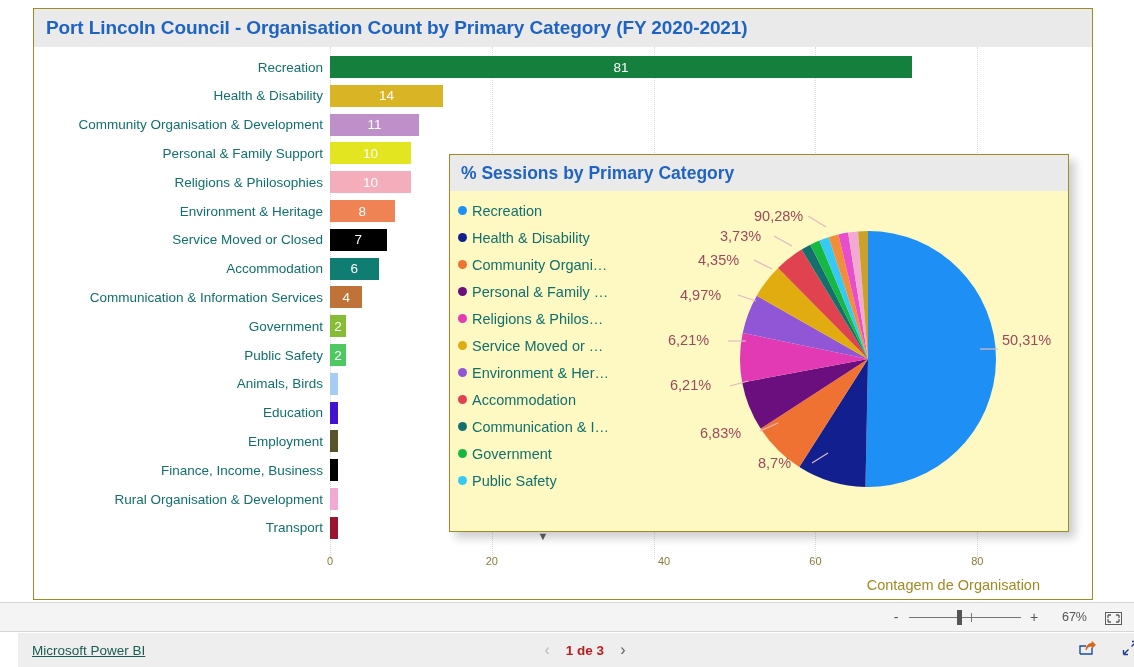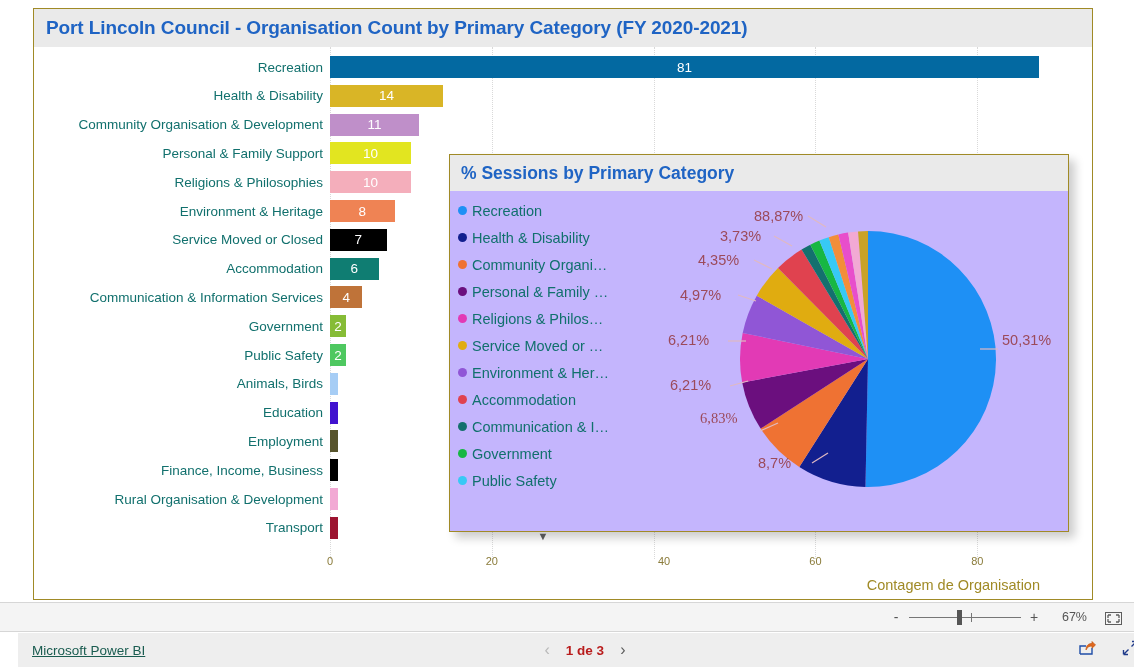--- a/index.html
+++ b/index.html
@@ -94,21 +94,21 @@
     text-align: right;
     font-size: 14.5px;
     color: #a08a26;
   }
 
   
   #pie-panel {
     position: absolute;
     left: 415px; top: 145px;
     width: 620px; height: 378px;
-    background: #c4b5fd;
+    background: #fef9c3;
     border: 1px solid #a08a26;
     box-shadow: 6px 6px 9px rgba(0,0,0,0.20);
   }
   #pie-title {
     height: 36px;
     background: #eaeaea;
     display: flex; align-items: center;
     padding-left: 11px;
     color: #1f64c4;
     font-size: 17.5px;
@@ -242,21 +242,21 @@
           <div class="gridline" style="left: 296px;"></div>
           <div class="gridline" style="left: 457.818px;"></div>
           <div class="gridline" style="left: 619.636px;"></div>
           <div class="gridline" style="left: 781.455px;"></div>
           <div class="gridline" style="left: 943.273px;"></div>
         </div>
       <div id="bar-rows">
           <div class="bar-row" style="top: 9px; width: 1008px;">
             <div class="bar-label">Recreation</div>
             <div class="bar-track">
-              <div class="bar-rect" style="width: 709px; background: #0369a1;">
+              <div class="bar-rect" style="width: 582px; background: #15803d;">
                 <span class="bar-value">81</span>
               </div>
             </div>
           </div>
           <div class="bar-row" style="top: 37.8px; width: 1008px;">
             <div class="bar-label">Health &amp; Disability</div>
             <div class="bar-track">
               <div class="bar-rect" style="width: 113.273px; background: rgb(217, 181, 38);">
                 <span class="bar-value">14</span>
               </div>
@@ -449,27 +449,27 @@
             <path d="M 218 168 L 160.3142398317578 53.73560014679971 A 128 128 0 0 1 169.38366260313347 49.59201151056557 Z" fill="#17b743"></path>
             <path d="M 218 168 L 169.38366260313347 49.59201151056557 A 128 128 0 0 1 178.74810605787752 46.16696333934556 Z" fill="#37c9f5"></path>
             <path d="M 218 168 L 178.74810605787752 46.16696333934556 A 128 128 0 0 1 188.35074352711052 43.48124000535172 Z" fill="#f28e3a"></path>
             <path d="M 218 168 L 188.35074352711052 43.48124000535172 A 128 128 0 0 1 198.13330289861665 41.551139402990714 Z" fill="#e84ecb"></path>
             <path d="M 218 168 L 198.13330289861665 41.551139402990714 A 128 128 0 0 1 208.03642023209503 40.38837404762607 Z" fill="#f2a9d4"></path>
             <path d="M 218 168 L 208.03642023209503 40.38837404762607 A 128 128 0 0 1 218.00000000000009 40 Z" fill="#c9a227"></path>
           </svg>
         <div id="pie-labels">
             <div class="pie-pct" style="left: 352px; top: 141px;">50,31%</div>
             <div class="pie-pct" style="left: 108px; top: 264px;">8,7%</div>
-            <div class="pie-pct" style="left: 50px; top: 219px; font-family: Liberation Serif, serif;">6,83%</div>
+            <div class="pie-pct" style="left: 50px; top: 234px;">6,83%</div>
             <div class="pie-pct" style="left: 20px; top: 186px;">6,21%</div>
             <div class="pie-pct" style="left: 18px; top: 141px;">6,21%</div>
             <div class="pie-pct" style="left: 30px; top: 96px;">4,97%</div>
             <div class="pie-pct" style="left: 48px; top: 61px;">4,35%</div>
             <div class="pie-pct" style="left: 70px; top: 37px;">3,73%</div>
-            <div class="pie-pct" style="left: 104px; top: 17px;">88,87%</div>
+            <div class="pie-pct" style="left: 104px; top: 17px;">90,28%</div>
             <svg width="420" height="342" viewBox="0 0 420 342" style="position: absolute; left: 0px; top: 0px; pointer-events: none;">
               <path d="M 348 158 L 330 158" stroke="#e0b9c2" stroke-width="1.2" fill="none"></path>
               <path d="M 162 272 L 178 262" stroke="#e0b9c2" stroke-width="1.2" fill="none"></path>
               <path d="M 110 240 L 128 232" stroke="#e0b9c2" stroke-width="1.2" fill="none"></path>
               <path d="M 80 195 L 98 190" stroke="#e0b9c2" stroke-width="1.2" fill="none"></path>
               <path d="M 78 150 L 96 150" stroke="#e0b9c2" stroke-width="1.2" fill="none"></path>
               <path d="M 88 104 L 106 110" stroke="#e0b9c2" stroke-width="1.2" fill="none"></path>
               <path d="M 104 69 L 122 78" stroke="#e0b9c2" stroke-width="1.2" fill="none"></path>
               <path d="M 124 45 L 142 55" stroke="#e0b9c2" stroke-width="1.2" fill="none"></path>
               <path d="M 158 25 L 176 36" stroke="#e0b9c2" stroke-width="1.2" fill="none"></path>

